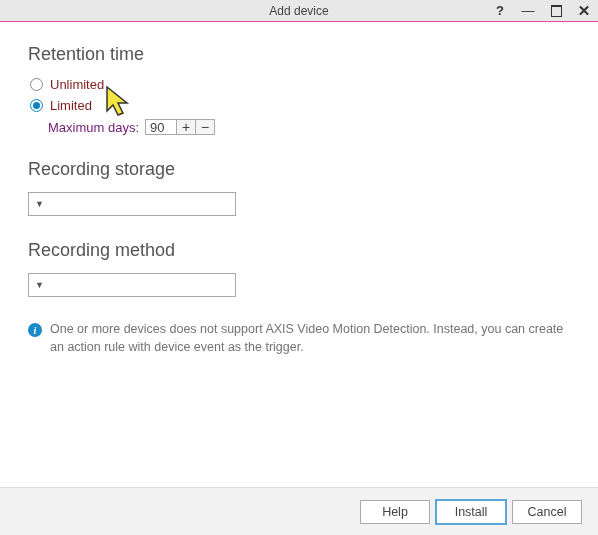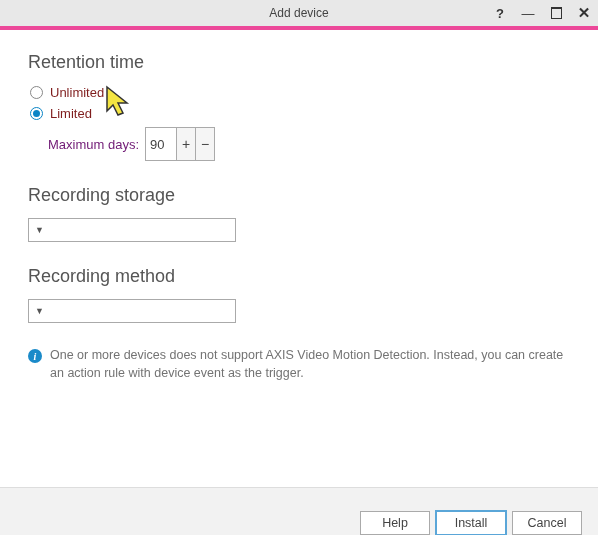--- a/index.html
+++ b/index.html
@@ -11,26 +11,26 @@
       font-family: "Segoe UI", Tahoma, sans-serif;
       font-size: 13px;
       color: #444;
       background: #fff;
       width: 598px;
       height: 535px;
       overflow: hidden;
       position: relative;
     }
     .titlebar {
-      height: 30px;
+      height: 22px;
       background: #e8e8e8;
       display: flex;
       align-items: center;
       position: relative;
-      border-bottom: 4px solid #ec4899;
+      border-bottom: 1px solid #ec4899;
     }
     .titlebar-title {
       position: absolute;
       left: 50%;
       transform: translateX(-50%);
       font-size: 12px;
       color: #444;
     }
     .titlebar-controls {
       position: absolute;
@@ -114,21 +114,21 @@
       margin-bottom: 24px;
     }
     .maxdays-label {
       font-size: 13px;
       color: #701a75;
       margin-right: 6px;
     }
     .spinner {
       display: flex;
       align-items: stretch;
-      height: 34px;
+      height: 16px;
     }
     .spinner-input {
       width: 32px;
       border: 1px solid #aaa;
       font-size: 13px;
       text-align: left;
       padding: 0 4px;
       color: #444;
       font-family: inherit;
     }
@@ -196,21 +196,21 @@
     }
     .footer {
       position: absolute;
       bottom: 0;
       left: 0;
       right: 0;
       height: 48px;
       background: #f2f2f2;
       border-top: 1px solid #ddd;
       display: flex;
-      align-items: flex-end;
+      align-items: center;
       justify-content: flex-end;
       padding-right: 16px;
       gap: 6px;
     }
     .footer-btn {
       min-width: 70px;
       height: 24px;
       border: 1px solid #aaa;
       background: #fff;
       font-size: 12.5px;

